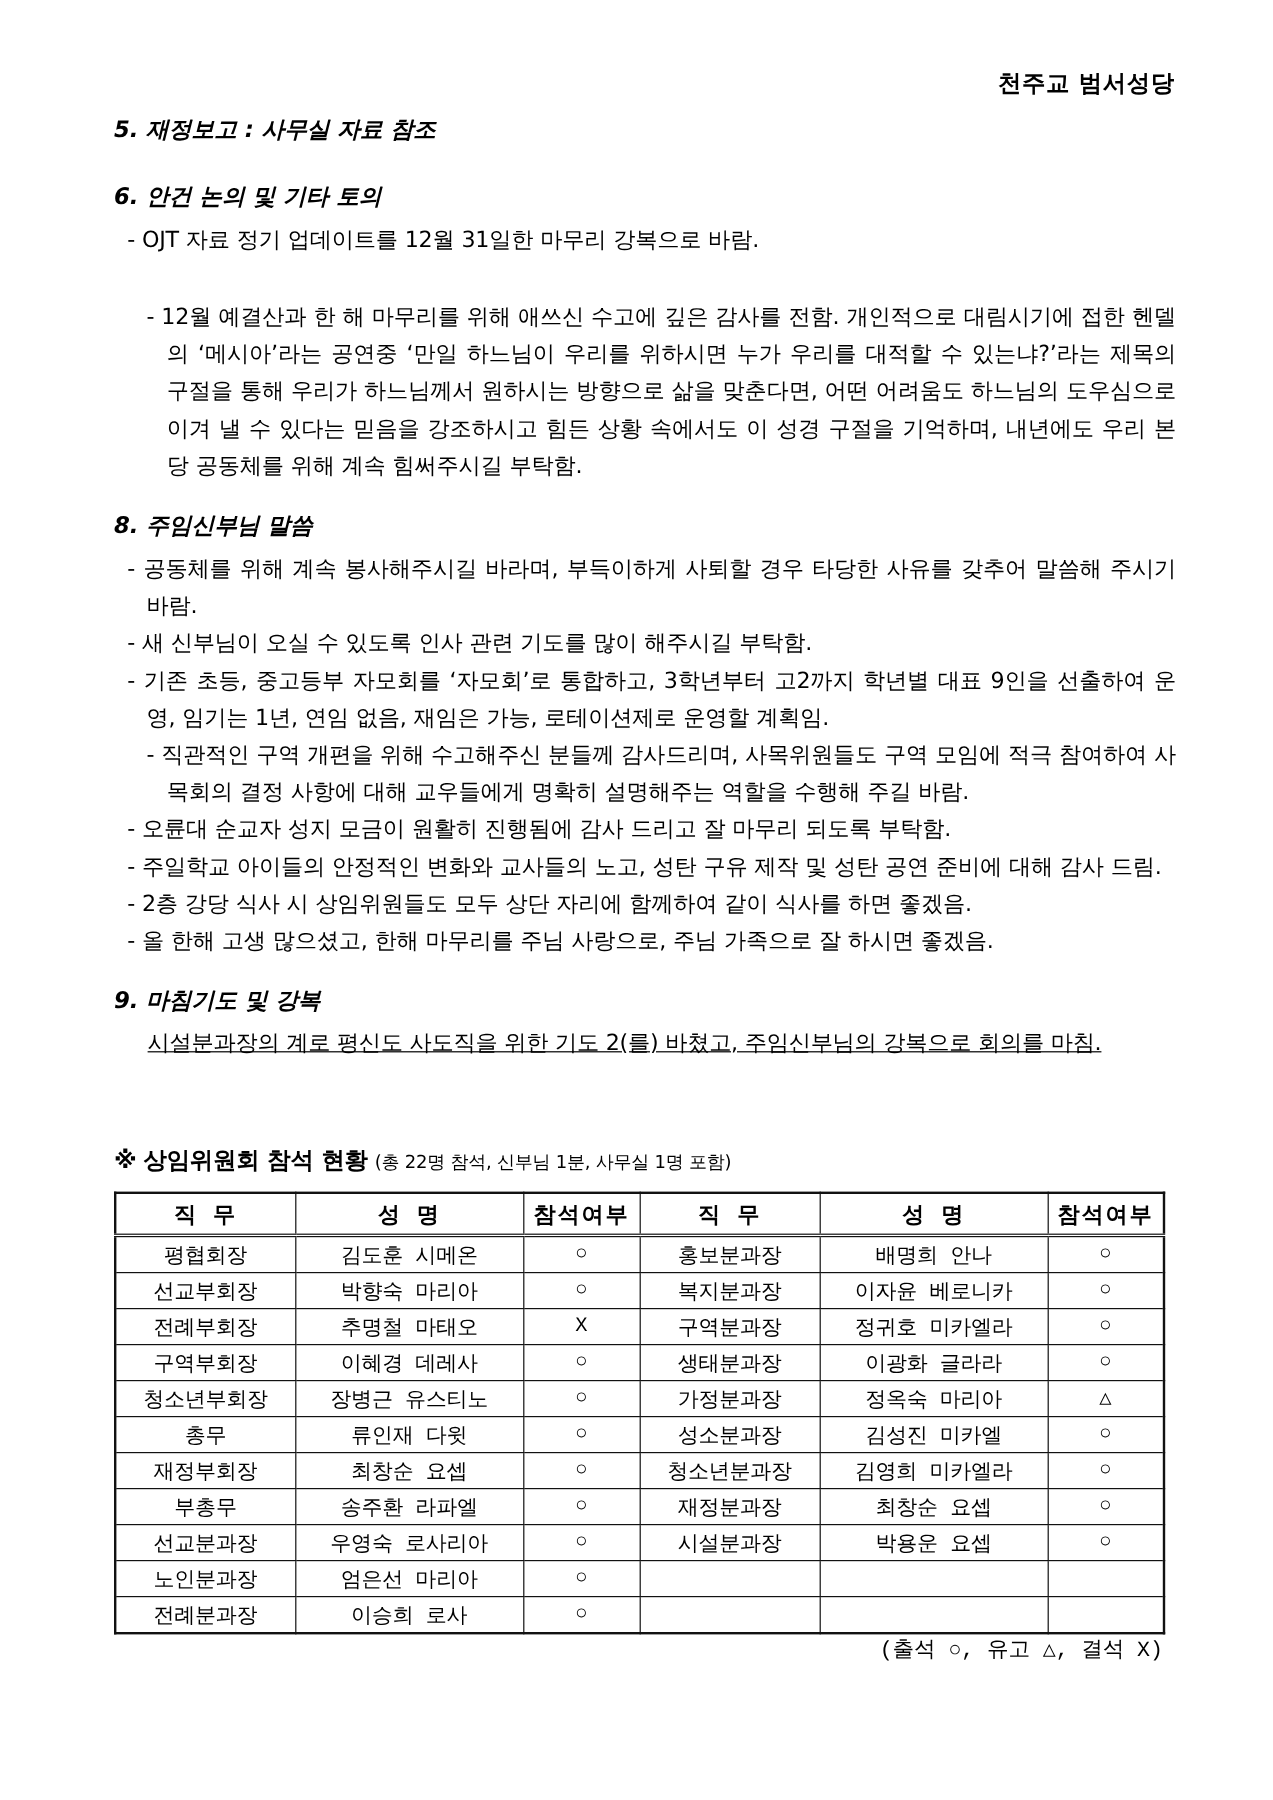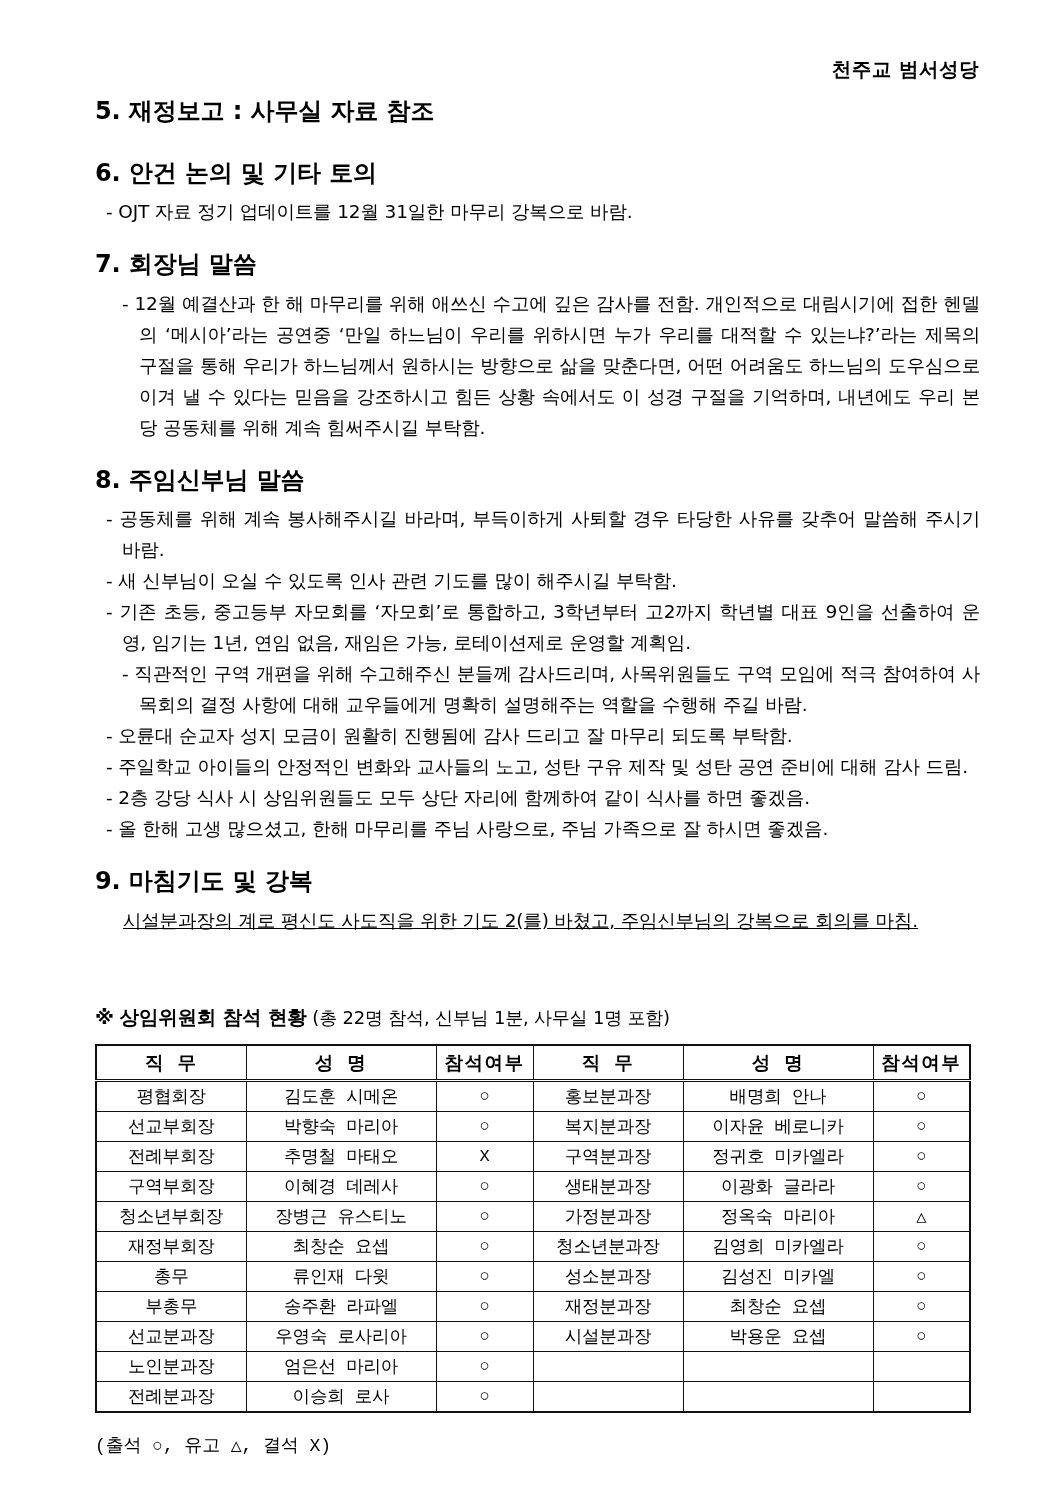--- a/index.html
+++ b/index.html
@@ -37,25 +37,26 @@
 
   
   .content {
     position: absolute;
     top: 98px;
     left: 95px;
     width: 885px;
   }
 
   .sec-heading {
-    font-size: 24px;
+    font-size: 19px;
     font-weight: bold;
     letter-spacing: -0.1px;
     margin: 0;
     line-height: 1.15;
+    font-style: italic;
   }
   .sec-block { margin-bottom: 0; }
 
   .gap-after-heading { height: 9px; }
 
   
   .bullet {
     font-size: 18.5px;
     line-height: 31px;
     margin: 0;
@@ -93,21 +94,21 @@
   }
   .star-line .star-glyph { font-size: 15px; vertical-align: 2px; }
 
   .table-caption {
     font-size: 19px;
     margin: 0;
     letter-spacing: -0.2px;
     white-space: nowrap;
   }
   .table-caption .cap-strong { font-weight: bold; font-size: 19.5px; }
-  .table-caption .cap-sub { font-weight: normal; font-size: 18px; margin-top: 47px; }
+  .table-caption .cap-sub { font-weight: normal; font-size: 15px; margin-top: 47px; }
 
   
   .att-table-wrap {
     margin-top: 13px;
     width: 976px;
     font-family: Liberation Mono, monospace;
   }
   table.att {
     border-collapse: collapse;
     width: 874px;
@@ -135,22 +136,23 @@
     letter-spacing: 1.5px;
     border-bottom: 3px double #111111;
   }
   table.att {
     border: 2px solid #111111;
   }
   table.att td.mark { font-size: 17px; letter-spacing: 0; }
   table.att td.empty { }
 
   .legend {
-    margin-top: 20px;
+    margin-top: 0;
     width: 874px;
+    text-align: right;
     font-size: 18px;
     letter-spacing: -0.1px;
     white-space: nowrap;
   }
 </style>
 </head>
 <body>
 
 <div class="page">
 
@@ -166,21 +168,20 @@
 
     <div class="sec-block">
       <p class="sec-heading">6. 안건 논의 및 기타 토의</p>
       <div class="gap-after-heading"></div>
       <p class="bullet nojust">- OJT 자료 정기 업데이트를 12월 31일한 마무리 강복으로 바람.</p>
     </div>
 
     <div class="spacer-md"></div>
 
     <div class="sec-block">
-      <p class="sec-heading">7. 회장님 말씀</p>
       <div class="gap-after-heading"></div>
       <p class="bullet hang2">- 12월 예결산과 한 해 마무리를 위해 애쓰신 수고에 깊은 감사를 전함. 개인적으로 대림시기에 접한 헨델의 ‘메시아’라는 공연중 ‘만일 하느님이 우리를 위하시면 누가 우리를 대적할 수 있는냐?’라는 제목의 구절을 통해 우리가 하느님께서 원하시는 방향으로 삶을 맞춘다면, 어떤 어려움도 하느님의 도우심으로 이겨 낼 수 있다는 믿음을 강조하시고 힘든 상황 속에서도 이 성경 구절을 기억하며, 내년에도 우리 본당 공동체를 위해 계속 힘써주시길 부탁함.</p>
     </div>
 
     <div class="spacer-md"></div>
 
     <div class="sec-block">
       <p class="sec-heading">8. 주임신부님 말씀</p>
       <div class="gap-after-heading"></div>
       <p class="bullet">- 공동체를 위해 계속 봉사해주시길 바라며, 부득이하게 사퇴할 경우 타당한 사유를 갖추어 말씀해 주시기 바람.</p>
@@ -267,33 +268,33 @@
             </tr>
             <tr>
               <td>청소년부회장</td>
               <td>장병근 유스티노</td>
               <td class="mark">○</td>
               <td>가정분과장</td>
               <td>정옥숙 마리아</td>
               <td class="mark">△</td>
             </tr>
             <tr>
+              <td>총무</td>
+              <td>류인재 다윗</td>
+              <td class="mark">○</td>
+              <td>성소분과장</td>
+              <td>김성진 미카엘</td>
+              <td class="mark">○</td>
+            </tr>
+            <tr>
               <td>재정부회장</td>
               <td>최창순 요셉</td>
               <td class="mark">○</td>
               <td>청소년분과장</td>
               <td>김영희 미카엘라</td>
-              <td class="mark">○</td>
-            </tr>
-            <tr>
-              <td>총무</td>
-              <td>류인재 다윗</td>
-              <td class="mark">○</td>
-              <td>성소분과장</td>
-              <td>김성진 미카엘</td>
               <td class="mark">○</td>
             </tr>
             <tr>
               <td>부총무</td>
               <td>송주환 라파엘</td>
               <td class="mark">○</td>
               <td>재정분과장</td>
               <td>최창순 요셉</td>
               <td class="mark">○</td>
             </tr>

